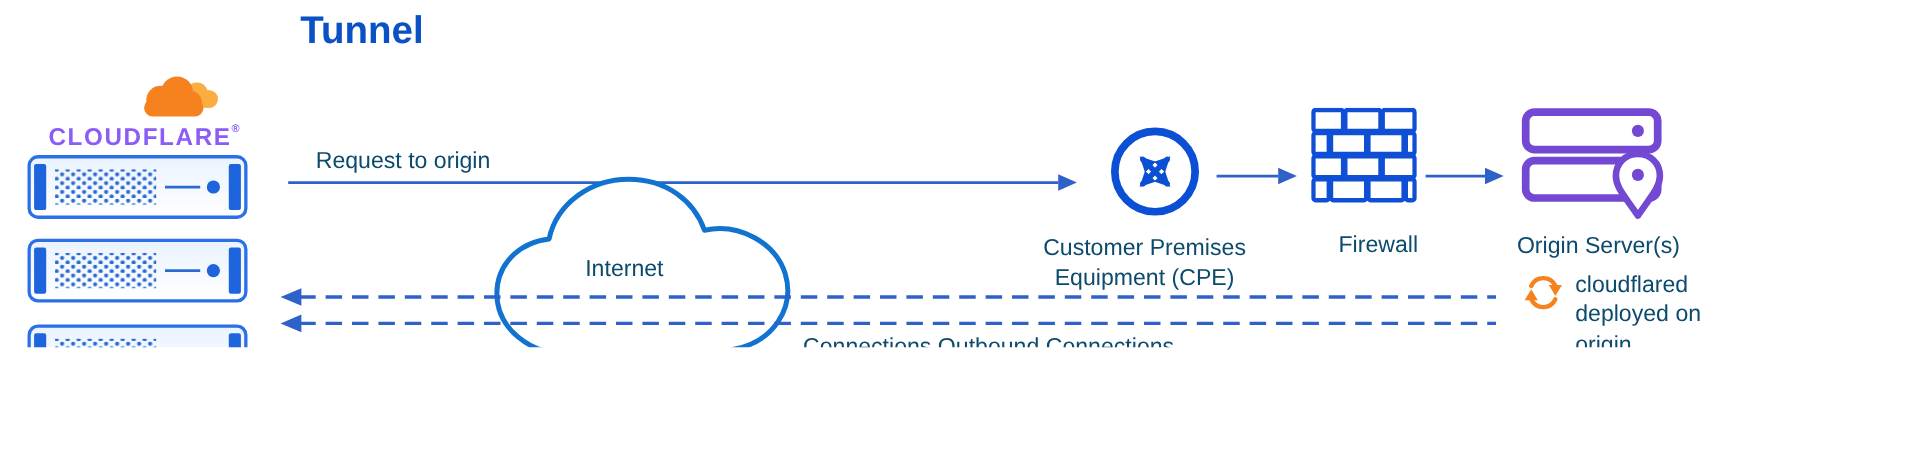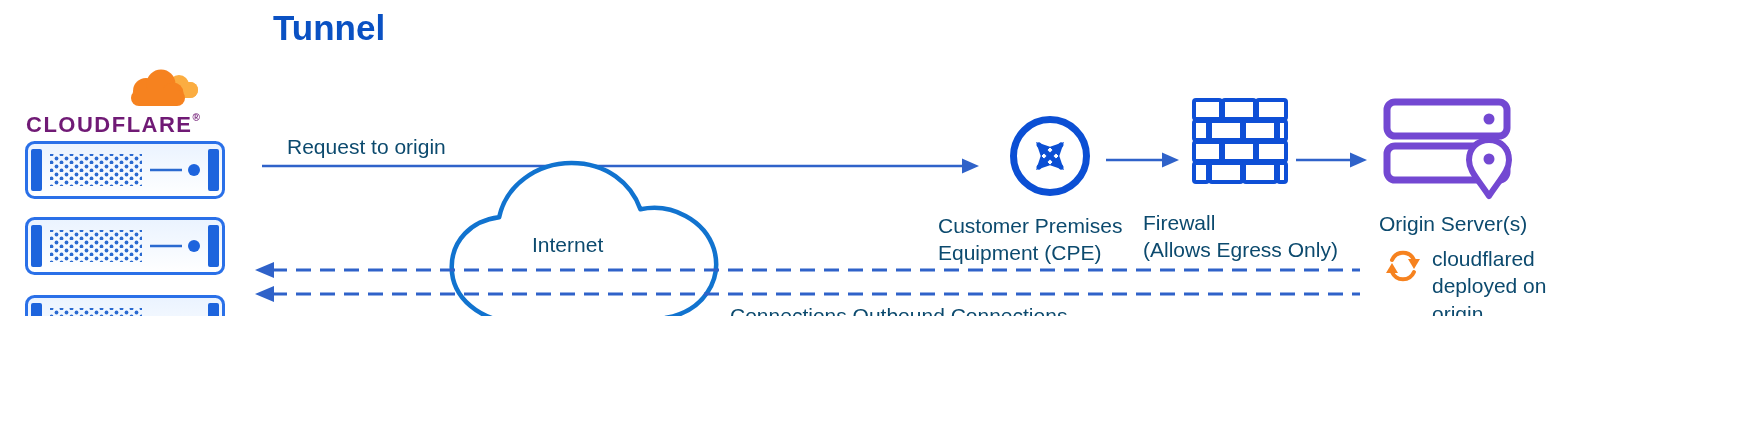--- a/index.html
+++ b/index.html
@@ -5,27 +5,27 @@
   html,body{margin:0;padding:0;background:#ffffff;}
   #stage{
     position:relative;width:1754px;height:316px;background:#ffffff;overflow:hidden;
     font-family:"Liberation Sans",sans-serif;
   }
   .abs{position:absolute;}
   .lbl{
     position:absolute;color:#0c4a6e;font-size:21px;font-weight:500;
     line-height:1.3;white-space:nowrap;
   }
-  .lbl.center{text-align:left;}
+  .lbl.center{text-align:center;}
   .lbl .line{display:block;white-space:nowrap;}
   #title{
     position:absolute;left:273px;top:8px;font-size:35px;font-weight:600;color:#0a51c3;
   }
   #brand-text{
-    position:absolute;left:26px;top:112px;width:206px;color:#701a75;
+    position:absolute;left:44px;top:112px;width:206px;color:#8b5cf6;
     font-size:22px;font-weight:800;letter-spacing:1.5px;white-space:nowrap;
   }
   #brand-text .reg{font-size:10px;vertical-align:top;font-weight:700;letter-spacing:0;}
   svg{display:block;}
   .icon{position:absolute;}
 </style>
 </head>
 <body>
 
 <div id="stage">
@@ -168,21 +168,20 @@
 
   <div class="lbl" style="left:532px;top:231px">Internet</div>
 
   <div class="lbl center" style="left:938px;top:212px;width:205px">
     <span class="line">Customer Premises</span>
     <span class="line">Equipment (CPE)</span>
   </div>
 
   <div class="lbl center" style="left:1143px;top:209px;width:220px">
     <span class="line">Firewall</span>
-    <span class="line">(Allows Egress Only)</span>
   </div>
 
   <div class="lbl" style="left:1379px;top:210px">Origin Server(s)</div>
 
   <div class="lbl" style="left:1432px;top:245px">
     <span class="line">cloudflared</span>
     <span class="line">deployed on</span>
     <span class="line">origin</span>
   </div>
 

